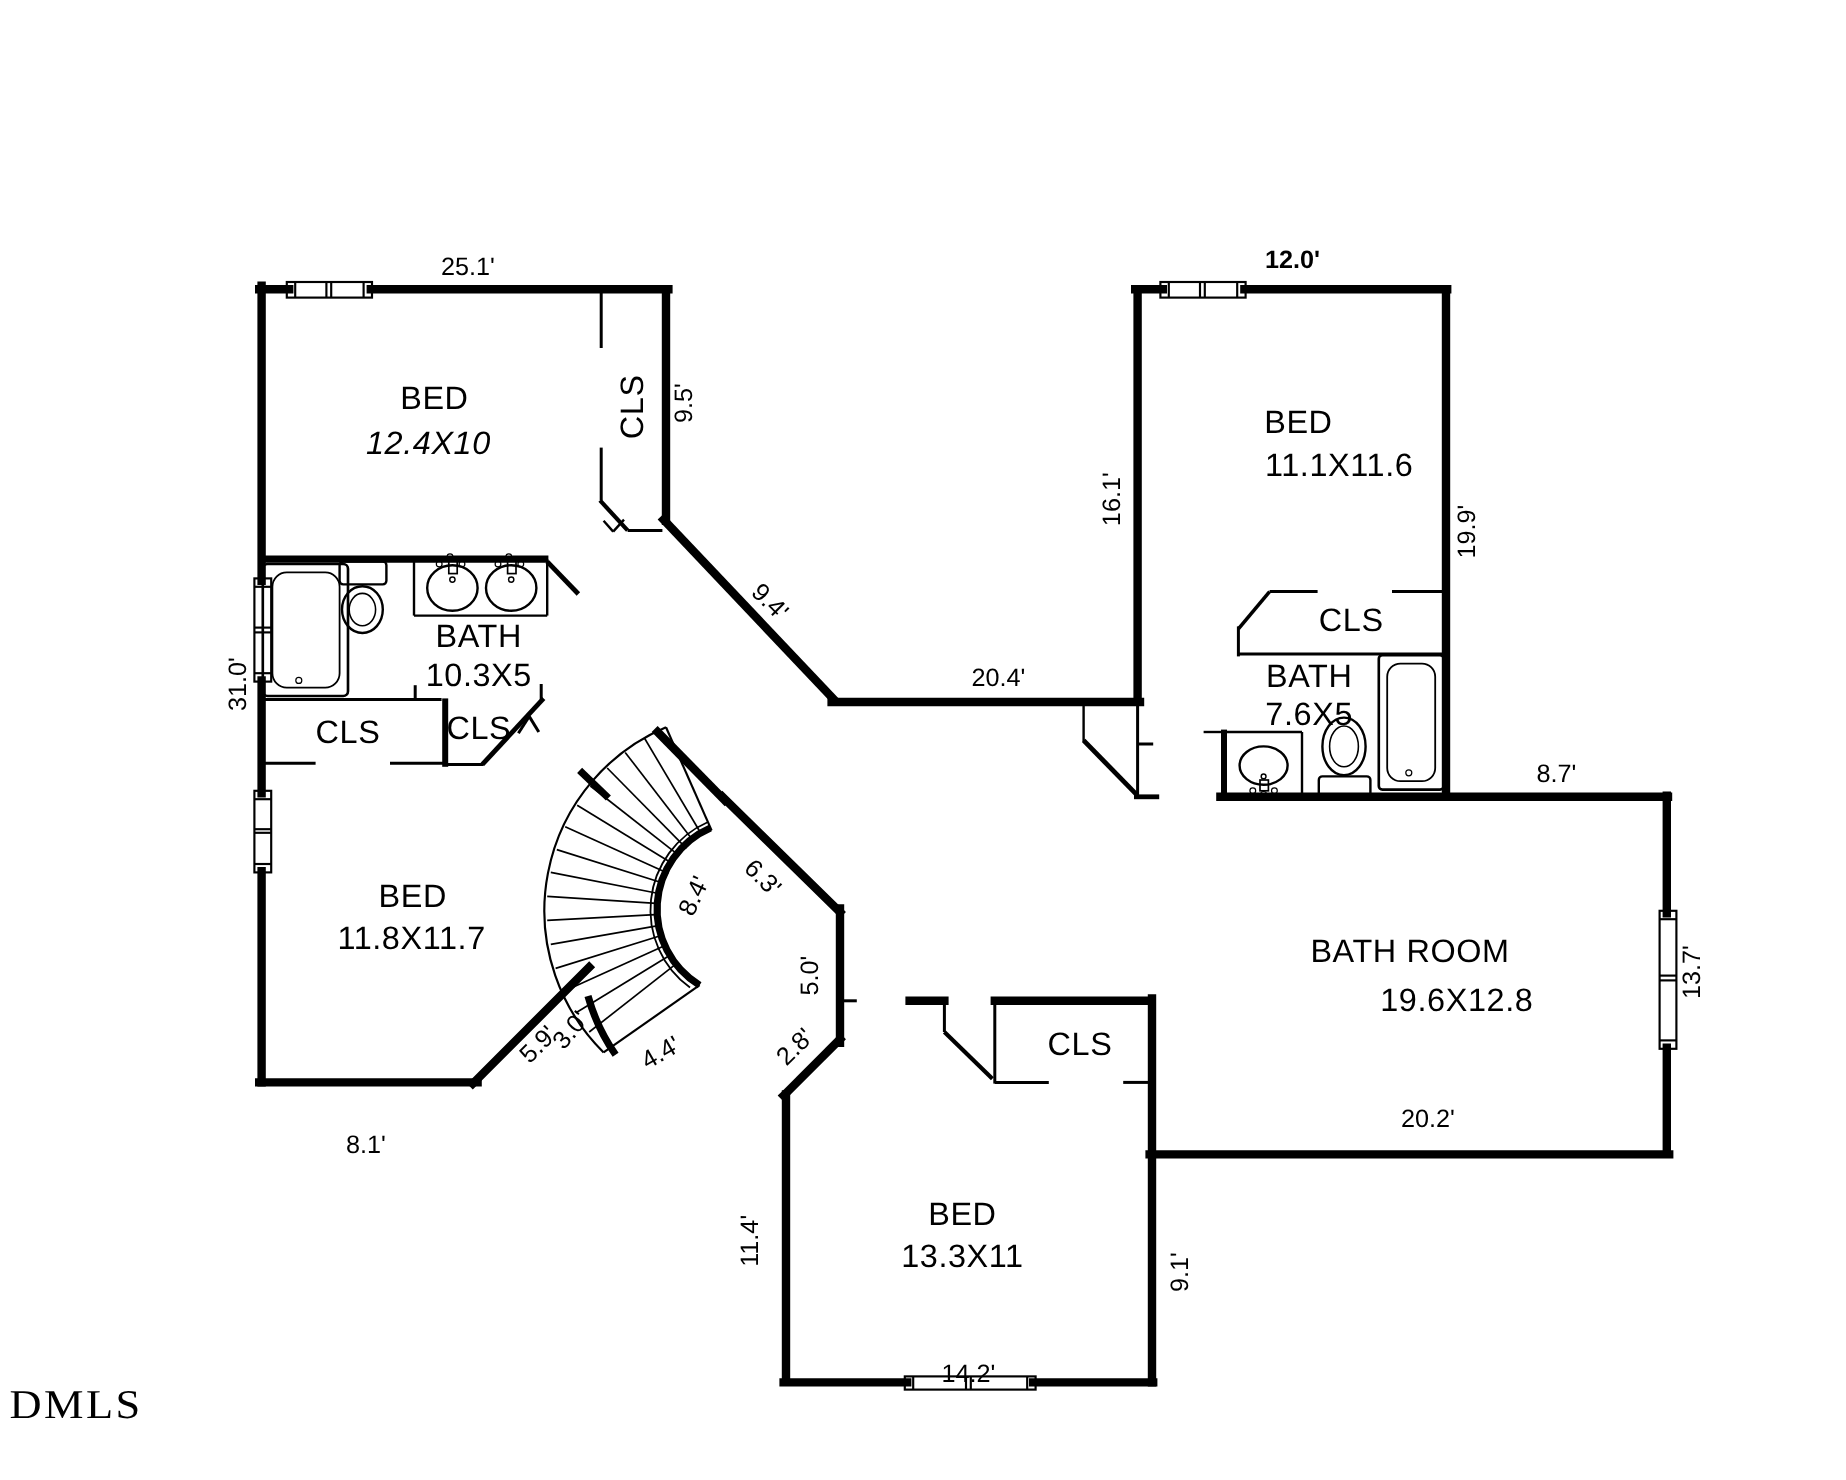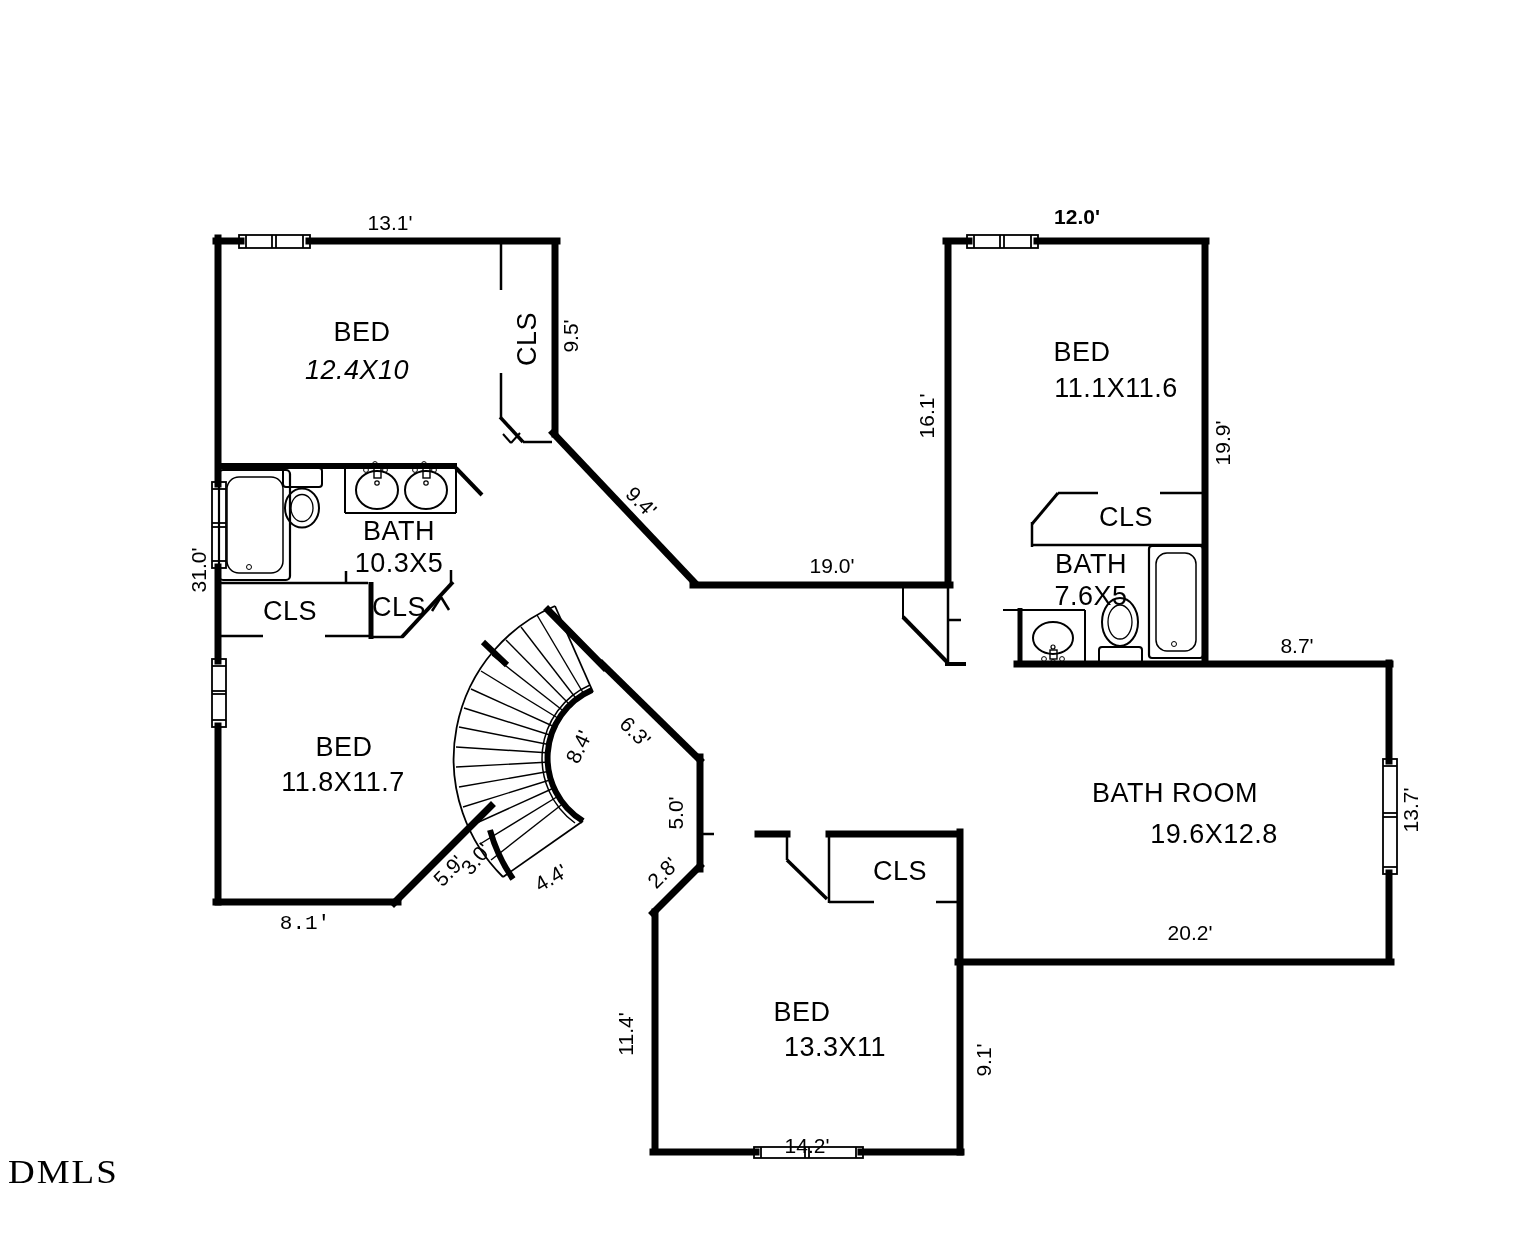--- a/index.html
+++ b/index.html
@@ -230,51 +230,51 @@
   </g>
 </svg>
 
   <div class="lbl room" style="left:362px;top:332px;">BED</div>
   <div class="lbl room" style="left:357px;top:370px;font-style:italic;">12.4X10</div>
   <div class="lbl room" style="left:1082px;top:352px;">BED</div>
   <div class="lbl room" style="left:1079px;top:388px;margin-left:37px;">11.1X11.6</div>
   <div class="lbl room" style="left:344px;top:747px;">BED</div>
   <div class="lbl room" style="left:343px;top:782px;">11.8X11.7</div>
   <div class="lbl room" style="left:802px;top:1012px;">BED</div>
-  <div class="lbl room" style="left:802px;top:1047px;margin-left:33px;">13.3X11</div>
+  <div class="lbl room" style="left:802px;top:1047px;">13.3X11</div>
   <div class="lbl room" style="left:1175px;top:793px;">BATH ROOM</div>
   <div class="lbl room" style="left:1214px;top:834px;">19.6X12.8</div>
   <div class="lbl room" style="left:399px;top:531px;">BATH</div>
   <div class="lbl room" style="left:399px;top:563px;">10.3X5</div>
   <div class="lbl room" style="left:1091px;top:564px;">BATH</div>
   <div class="lbl room" style="left:1091px;top:596px;">7.6X5</div>
 
   <div class="lbl room" style="left:527px;top:339px;--r:-90deg;">CLS</div>
   <div class="lbl room" style="left:290px;top:611px;">CLS</div>
   <div class="lbl room" style="left:399px;top:607px;">CLS</div>
   <div class="lbl room" style="left:1126px;top:517px;">CLS</div>
   <div class="lbl room" style="left:900px;top:871px;">CLS</div>
 
-  <div class="lbl dim" style="left:390px;top:223px;">13.1'</div>
+  <div class="lbl dim" style="left:390px;top:223px;">25.1'</div>
   <div class="lbl dim" style="left:1077px;top:217px;font-weight:bold;">12.0'</div>
   <div class="lbl dim" style="left:571px;top:336px;--r:-90deg;">9.5'</div>
   <div class="lbl dim" style="left:927px;top:416px;--r:-90deg;">16.1'</div>
   <div class="lbl dim" style="left:1223px;top:443px;--r:-90deg;">19.9'</div>
   <div class="lbl dim" style="left:199px;top:570px;--r:-90deg;">31.0'</div>
   <div class="lbl dim" style="left:641px;top:502px;--r:45deg;">9.4'</div>
-  <div class="lbl dim" style="left:832px;top:566px;">19.0'</div>
+  <div class="lbl dim" style="left:832px;top:566px;">20.4'</div>
   <div class="lbl dim" style="left:1297px;top:646px;">8.7'</div>
   <div class="lbl dim" style="left:1411px;top:810px;--r:-90deg;">13.7'</div>
   <div class="lbl dim" style="left:635px;top:732px;--r:45deg;">6.3'</div>
   <div class="lbl dim" style="left:579px;top:747px;--r:-65deg;">8.4'</div>
   <div class="lbl dim" style="left:676px;top:813px;--r:-90deg;">5.0'</div>
   <div class="lbl dim" style="left:476px;top:859px;--r:-50deg;">3.0'</div>
   <div class="lbl dim" style="left:449px;top:871px;--r:-45deg;">5.9'</div>
   <div class="lbl dim" style="left:551px;top:878px;--r:-30deg;">4.4'</div>
   <div class="lbl dim" style="left:663px;top:873px;--r:-45deg;">2.8'</div>
-  <div class="lbl dim" style="left:305px;top:923px;font-family:Liberation Mono, monospace;">8.1'</div>
+  <div class="lbl dim" style="left:305px;top:955px;">8.1'</div>
   <div class="lbl dim" style="left:626px;top:1034px;--r:-90deg;">11.4'</div>
   <div class="lbl dim" style="left:984px;top:1060px;--r:-90deg;">9.1'</div>
   <div class="lbl dim" style="left:807px;top:1115px;margin-top:31px;">14.2'</div>
   <div class="lbl dim" style="left:1190px;top:933px;">20.2'</div>
 
   <div class="logo">DMLS</div>
 </div>
 
 </body></html>

